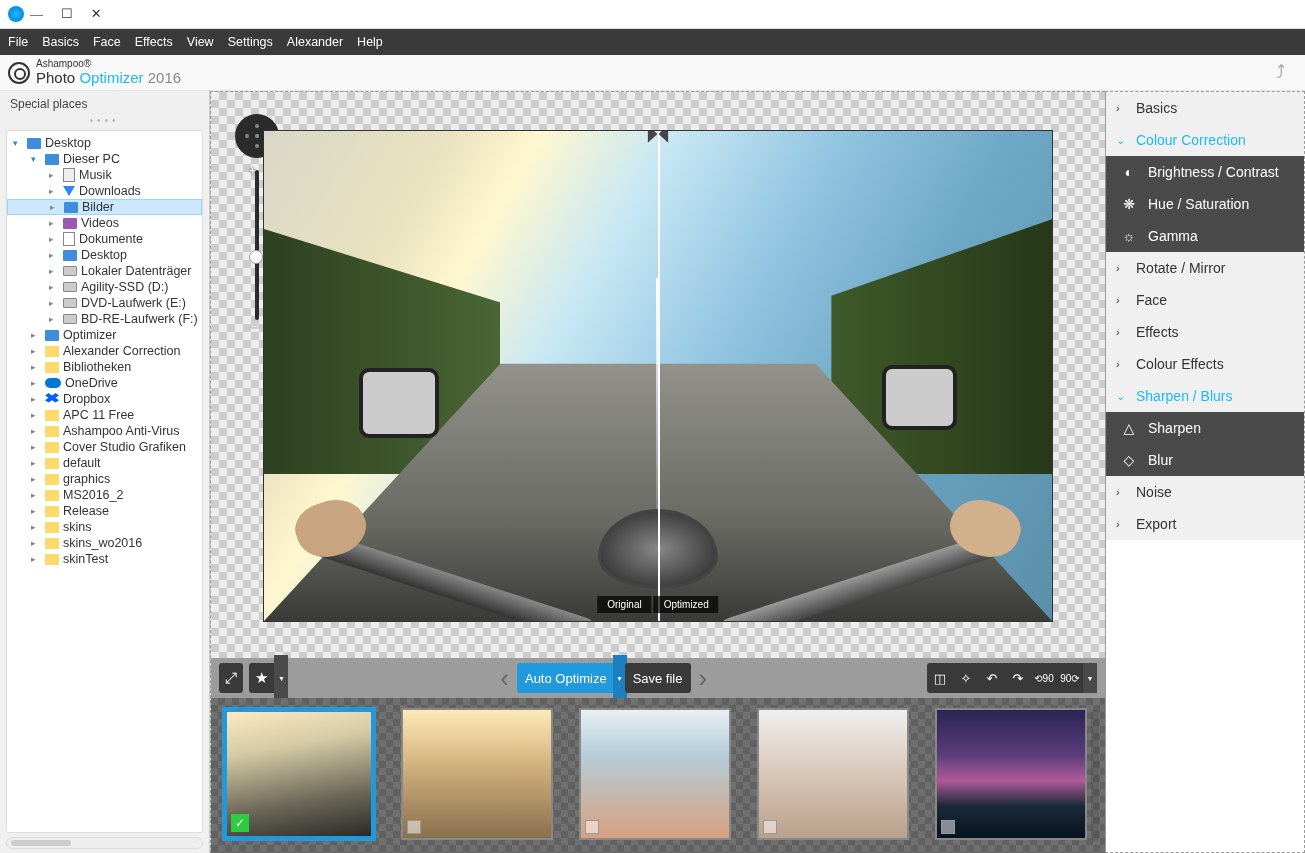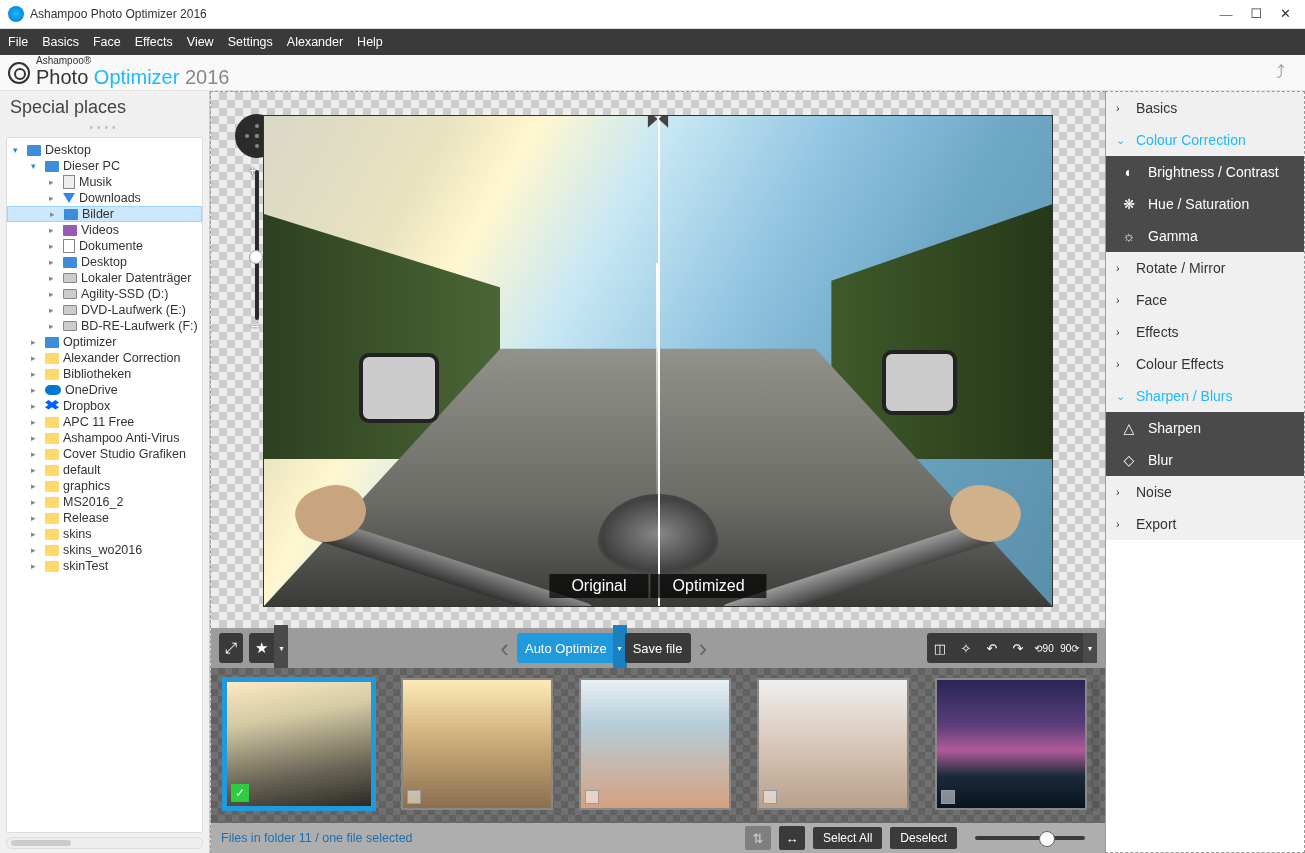--- a/index.html
+++ b/index.html
@@ -8,27 +8,27 @@
 .titlebar .app-icon { width: 16px; height: 16px; border-radius: 50%; background: radial-gradient(circle,#1abbff,#0077cc); margin-right: 6px; }
 .titlebar .title { font-size: 12px; color: #333; flex: 1; }
 .win-controls { display: flex; gap: 18px; align-items: center; margin-right: 6px; }
 .win-controls span { font-size: 13px; color: #333; cursor: default; font-family: "Segoe UI Symbol"; }
 .menubar { height: 26px; background: #3a3a3a; display: flex; align-items: center; padding: 0 8px; gap: 14px; }
 .menubar span { color: #fff; font-size: 12.5px; cursor: default; }
 .brandbar { height: 36px; background: #f9f9f9; display: flex; align-items: center; padding: 0 8px; border-bottom: 1px solid #e5e5e5; }
 .brand-icon { width: 22px; height: 22px; border: 2px solid #333; border-radius: 50%; margin-right: 6px; position:relative;}
 .brand-icon::after{content:"";position:absolute;width:8px;height:8px;border:2px solid #333;border-radius:50%;top:4px;left:4px;}
 .brand-text { font-size: 10px; color: #333; line-height: 1; }
-.brand-main { font-size: 20px; color: #333; }
+.brand-main { font-size: 15px; color: #333; }
 .brand-main .lite { color: #888; font-weight:300;}
 .brand-main .opt { color: #1abbff; }
 .share-icon { margin-left: auto; color: #999; font-size: 18px; margin-right: 12px; }
 .workspace { flex: 1; display: flex; min-height: 0; }
 .sidebar { width: 210px; background: #f0f0f0; display: flex; flex-direction: column; font-size: 12.5px; color: #333; border-right: 1px solid #ccc;}
-.sidebar-title { padding: 6px 10px 4px; font-size: 18px; color: #444; }
+.sidebar-title { padding: 6px 10px 4px; font-size: 12px; color: #444; }
 .places { background: #fff; margin: 0 6px 6px; border: 1px solid #ddd; border-radius: 2px; }
 .places .place { padding: 3px 8px; display: flex; align-items: center; gap: 6px; }
 .place-ico { width: 14px; height: 10px; background: #77a; border-radius: 2px; }
 .drag-handle { text-align:center; color:#bbb; font-size:10px; letter-spacing:4px;}
 .tree { flex:1; overflow-y:auto; overflow-x:hidden; background:#fff; margin:4px 6px 0; border:1px solid #ddd; border-radius:2px; padding:4px 0;}
 .tree-item { display:flex; align-items:center; gap:4px; padding:1px 4px; white-space:nowrap; }
 .tree-item .caret { width:10px; font-size:9px; color:#888;}
 .tree-item.selected { background:#cce8ff; border:1px solid #99d6ff; padding:0 3px;}
 .folder-ico { width:14px; height:11px; background:#ffd96b; border-radius:1px; flex-shrink:0;}
 .blue-ico { background:#3e8ddd; }
@@ -54,21 +54,21 @@
 .bar-l{position:absolute;left:5%;bottom:8%;width:38%;height:24px;background:linear-gradient(#888,#333);border-radius:12px;transform:rotate(18deg);}
 .bar-r{position:absolute;right:5%;bottom:8%;width:38%;height:24px;background:linear-gradient(#999,#444);border-radius:12px;transform:rotate(-18deg);}
 .gauge{position:absolute;left:50%;bottom:12%;transform:translateX(-50%);width:120px;height:80px;background:radial-gradient(#888,#222);border-radius:50%/60% 60% 40% 40%;border:3px solid #444;}
 .hand-l{position:absolute;left:4%;bottom:24%;width:70px;height:55px;background:#c9a57f;border-radius:40% 50% 45% 50%;transform:rotate(-20deg);}
 .hand-r{position:absolute;right:4%;bottom:24%;width:70px;height:55px;background:#d1b08c;border-radius:50% 40% 50% 45%;transform:rotate(20deg);}
 .split{position:absolute;top:0;bottom:0;left:50%;width:2px;background:#fff;}
 .split-tab{position:absolute;top:-6px;left:50%;transform:translateX(-50%);display:flex;gap:1px;}
 .split-tab span{width:10px;height:18px;background:#444;clip-path:polygon(0 0,100% 50%,0 100%);}
 .split-tab span:last-child{transform:scaleX(-1);}
 .split-labels{position:absolute;bottom:8px;left:50%;transform:translateX(-50%);display:flex;gap:2px;}
-.split-labels span{background:rgba(0,0,0,.7);color:#fff;font-size:16px;padding:3px 22px;}
+.split-labels span{background:rgba(0,0,0,.7);color:#fff;font-size:10px;padding:3px 10px;}
 .nav-pad{position:absolute;left:16px;top:16px;width:44px;height:44px;background:#2b2b2b;border-radius:50%;display:flex;align-items:center;justify-content:center;}
 .nav-pad::before,.nav-pad::after{content:"";position:absolute;background:#888;width:4px;height:4px;border-radius:50%;}
 .nav-pad::before{box-shadow:-10px 0 #888,10px 0 #888;}
 .nav-pad::after{box-shadow:0 -10px #888,0 10px #888;}
 .zoom-rail{position:absolute;left:36px;top:72px;width:4px;height:150px;background:#2b2b2b;border-radius:2px;}
 .zoom-plus{position:absolute;left:30px;top:66px;color:#fff;font-size:12px;font-weight:bold;text-shadow:0 0 2px #000;}
 .zoom-minus{position:absolute;left:32px;top:220px;color:#fff;font-size:14px;font-weight:bold;text-shadow:0 0 2px #000;}
 .zoom-thumb{position:absolute;left:30px;top:152px;width:14px;height:14px;background:#fff;border-radius:50%;border:1px solid #999;}
 .action-bar{height:40px;background:#9c9c9c;display:flex;align-items:center;padding:0 8px;gap:6px;}
 .abtn{height:30px;background:#3a3a3a;color:#fff;border-radius:3px;display:flex;align-items:center;padding:0 8px;font-size:13px;cursor:default;}
@@ -104,21 +104,20 @@
 .rp-item.expanded{color:#1abbff;}
 .rp-caret{font-size:11px;color:inherit;width:10px;}
 .rp-sub{height:32px;display:flex;align-items:center;padding:0 10px 0 14px;gap:10px;background:#4a4a4a;color:#fff;}
 .rp-ico{width:18px;text-align:center;font-size:14px;}
 </style>
 </head>
 <body>
 
 <div class="titlebar">
   <div class="app-icon"></div>
-  <div class="title">Ashampoo Photo Optimizer 2016</div>
   <div class="win-controls">
     <span>―</span>
     <span>☐</span>
     <span>✕</span>
   </div>
 </div>
 
 <div class="menubar" id="menubar">
     <span>File</span>
     <span>Basics</span>
@@ -356,29 +355,20 @@
         </div>
       <div class="thumb scene4">
           <div class="nchk"></div>
         </div>
       <div class="thumb scene5">
           <div class="nchk"></div>
         </div>
       <div class="strip-scroll"></div>
     </div>
 
-    <div class="status-bar">
-      <span class="status-txt">Files in folder 11 / one file selected</span>
-      <div class="spacer"></div>
-      <div class="sq-btn disabled">⇅</div>
-      <div class="sq-btn">↔</div>
-      <div class="sbtn">Select All</div>
-      <div class="sbtn">Deselect</div>
-      <div class="zoom-bar"></div>
-    </div>
   </div>
 
   <div class="rightpanel" id="rightpanel">
       <div class="rp-item">
         <span class="rp-caret">›</span>
         <span>Basics</span>
       </div>
       <div class="rp-item expanded">
         <span class="rp-caret">⌄</span>
         <span>Colour Correction</span>

